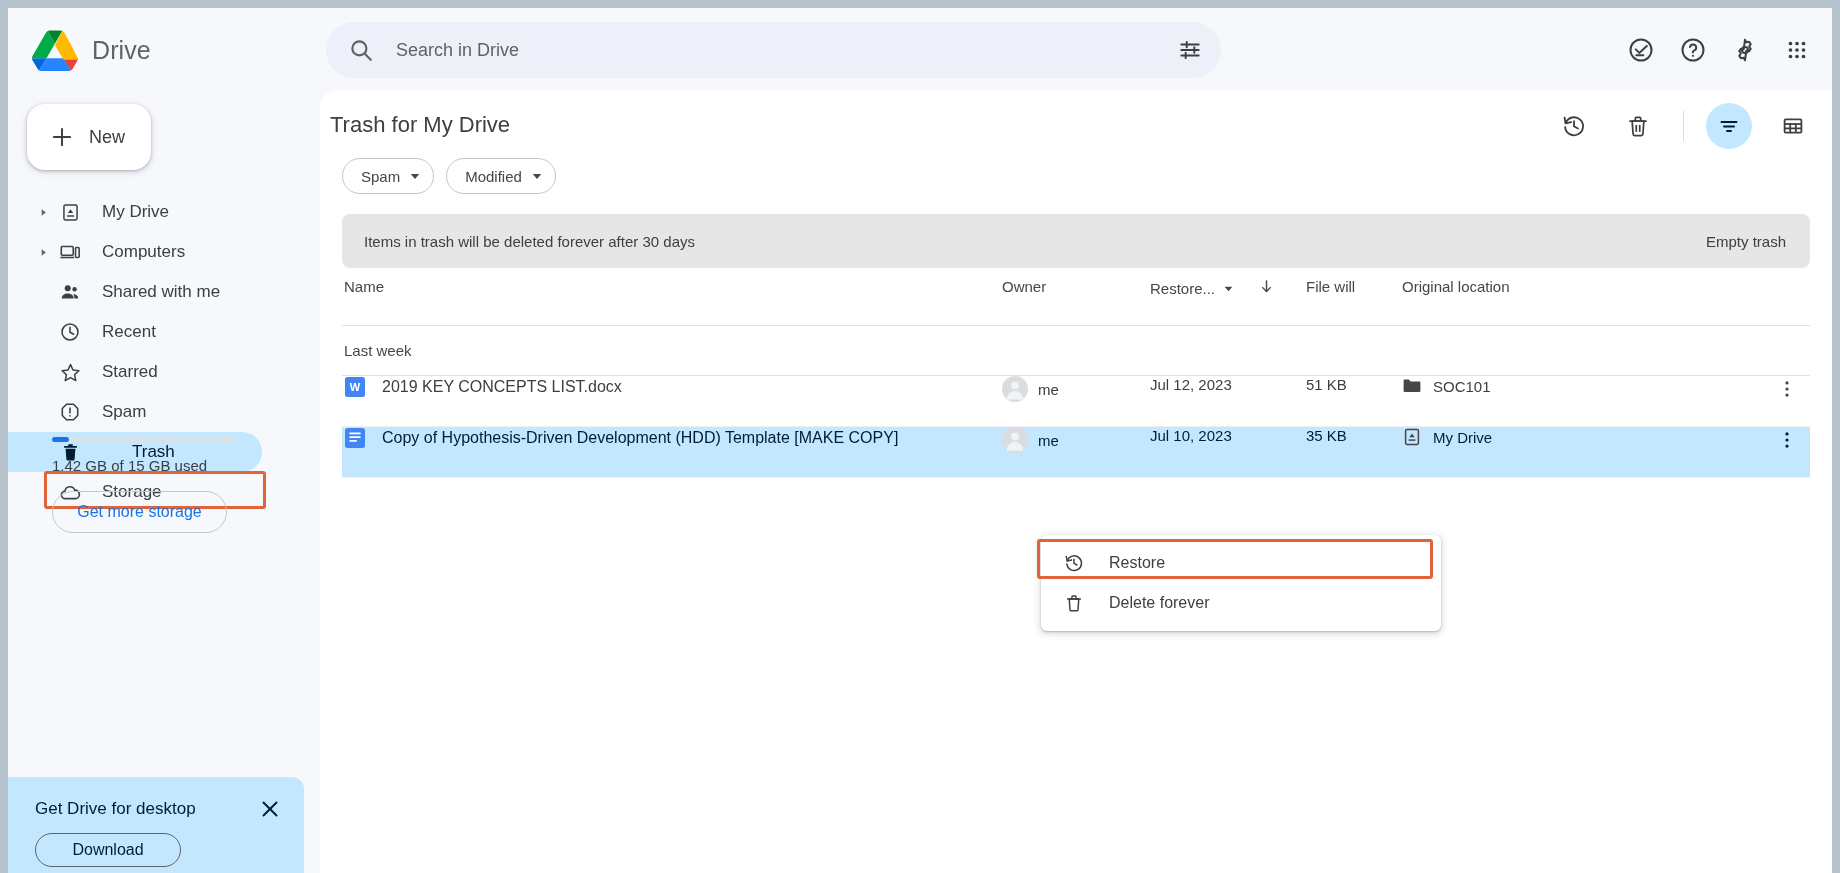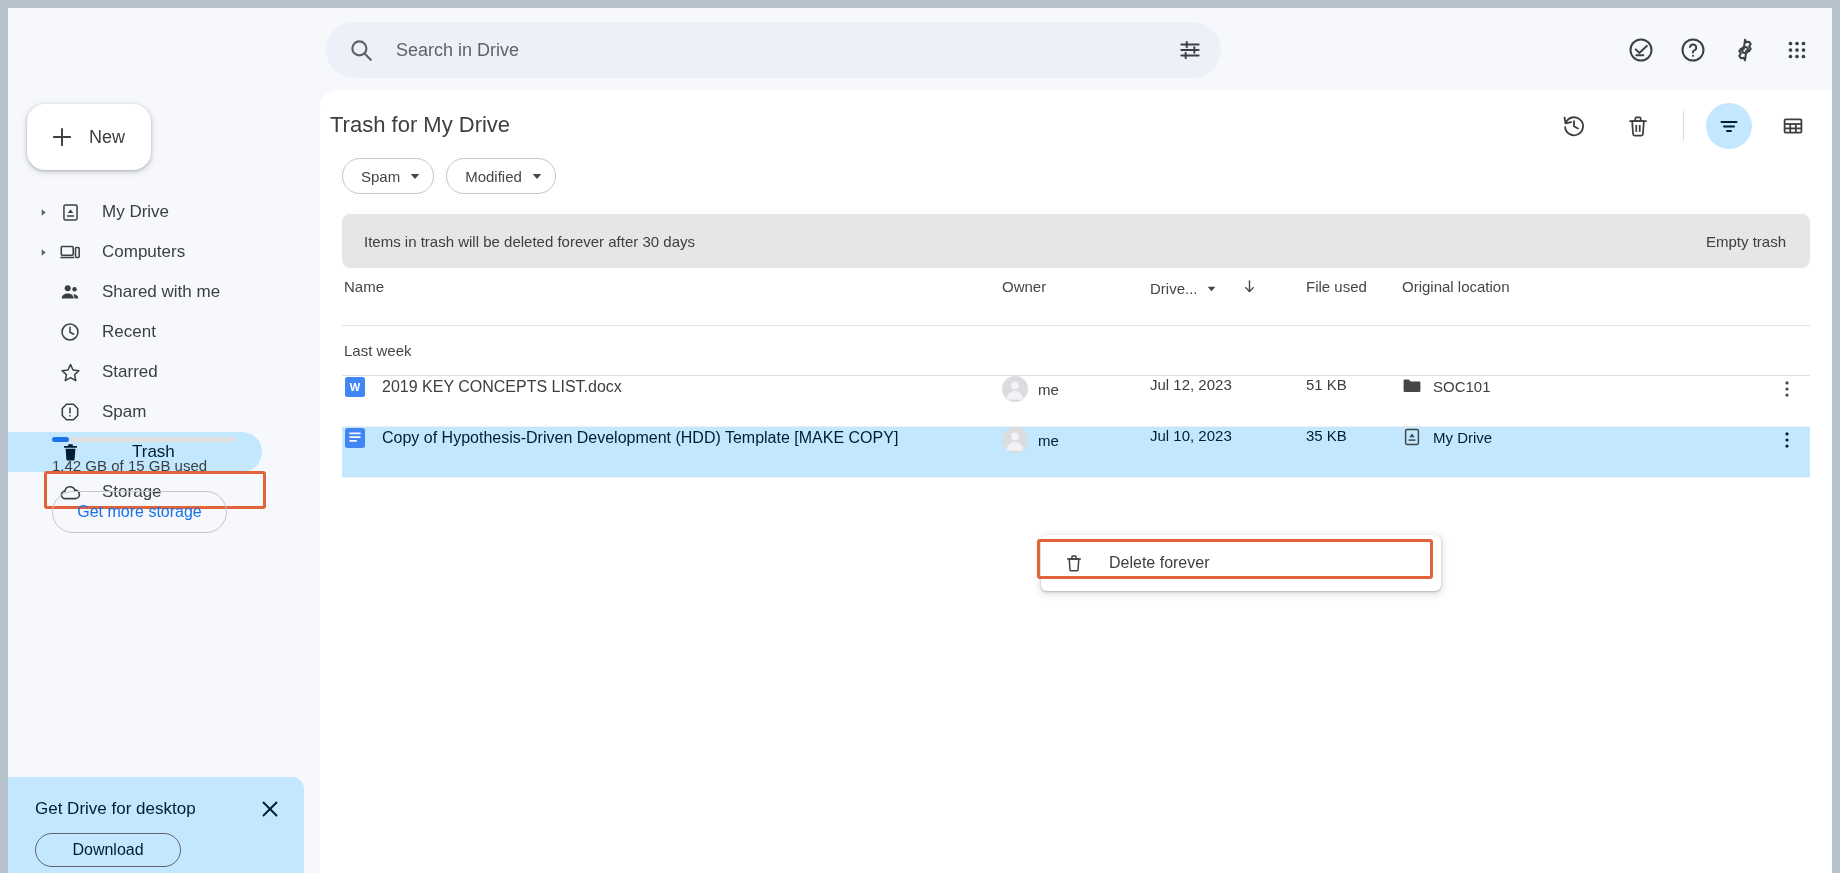--- a/index.html
+++ b/index.html
@@ -250,20 +250,33 @@
   }
   .ctxitem .cicon { width: 22px; height: 22px; flex: 0 0 22px; }
   .ctxitem .clabel { font-size: 16px; color: #3c4043; }
 </style>
 </head>
 <body>
 
 <div id="app">
 
   <div class="topbar">
+    <div class="brand">
+      <span class="drive-logo">
+        <svg viewBox="0 0 87 76" width="46" height="42">
+          <path d="M6.6 66.85 10.45 73.5c.8 1.4 1.95 2.5 3.3 3.3L27.5 53.5H0c0 1.55.4 3.1 1.2 4.5z" fill="#0066da"></path>
+          <path d="M43.5 23 29.75 -0.75c-1.35.8-2.5 1.9-3.3 3.3L1.2 46.1C.4 47.5 0 49.05 0 50.6h27.5z" fill="#00ac47" transform="translate(0,2.9)"></path>
+          <path d="M73.55 76.8c1.35-.8 2.5-1.9 3.3-3.3l1.6-2.75 7.65-13.25c.8-1.4 1.2-2.95 1.2-4.5H59.19l5.85 11.5z" fill="#ea4335"></path>
+          <path d="M43.5 25.9 57.25 2.15C55.9 1.35 54.35.9 52.75.9H34.25c-1.6 0-3.15.5-4.5 1.25z" fill="#00832d"></path>
+          <path d="M59.5 53.5h-32L13.75 76.8c1.35.8 2.9 1.25 4.5 1.25h50.5c1.6 0 3.15-.5 4.5-1.25z" fill="#2684fc"></path>
+          <path d="M73.4 24.4 60.85 2.15C60.05.75 58.9-.35 57.55-1.15L43.5 25.9 59.5 53.5h27.45c0-1.55-.4-3.1-1.2-4.5z" fill="#ffba00" transform="translate(0,2.9)"></path>
+        </svg>
+      </span>
+      <span class="brand-name">Drive</span>
+    </div>
 
     <div class="searchwrap">
       <div class="searchbox">
         <span class="search-icon">
           <svg viewBox="0 0 24 24" width="26" height="26" fill="none" stroke="#5f6368" stroke-width="2">
             <circle cx="10.5" cy="10.5" r="6.5"></circle>
               <line x1="15.5" y1="15.5" x2="21" y2="21" stroke-linecap="round"></line>
           </svg>
         </span>
         <input class="search-input" type="text" placeholder="Search in Drive" style="">
@@ -511,34 +524,34 @@
       <span class="banner-text">Items in trash will be deleted forever after 30 days</span>
       <span class="banner-action">Empty trash</span>
     </div>
 
     <div class="table">
 
       <div class="trow thead">
         <div class="cell c-name">Name</div>
         <div class="cell c-owner">Owner</div>
         <div class="cell c-date">
-          <span>Drive...</span>
+          <span>Restore...</span>
           <span>
             <svg viewBox="0 0 12 12" width="11" height="11" fill="#444746">
                 <polygon points="1.8,4.2 10.2,4.2 6,9"></polygon>
               </svg>
           </span>
           <span style="margin-left:16px;">
             <svg viewBox="0 0 18 18" width="17" height="17" stroke="#444746" stroke-width="1.5" fill="none" stroke-linecap="round" stroke-linejoin="round">
               <line x1="9" y1="3" x2="9" y2="14.2"></line>
                 <polyline points="5,10.2 9,14.4 13,10.2"></polyline>
             </svg>
           </span>
         </div>
-        <div class="cell c-size">File used</div>
+        <div class="cell c-size">File will</div>
         <div class="cell c-loc">Original location</div>
         <div class="cell c-more"></div>
       </div>
 
       <div class="group-label">Last week</div>
 
       <div class="trow filerow">
         <div class="c-name">
           <span class="fileicon">
             <svg viewBox="0 0 22 22" width="22" height="22">
@@ -625,20 +638,30 @@
           </span>
         </div>
       </div>
     </div>
   </div>
 
   <div class="ctxmenu">
     <div class="ctxitem">
       <span class="cicon">
         <svg viewBox="0 0 24 24" width="22" height="22" fill="none" stroke="#3c4043" stroke-width="1.6">
+          <path d="M4.6 9.6A8 8 0 1 1 4.2 13" stroke-linecap="round"></path>
+          <polyline points="3.6,5 4.5,9.8 9.4,8.8" stroke-linecap="round" stroke-linejoin="round"></polyline>
+          <polyline points="12,8 12,12.4 15.3,14.2" stroke-linecap="round"></polyline>
+        </svg>
+      </span>
+      <span class="clabel">Restore</span>
+    </div>
+    <div class="ctxitem">
+      <span class="cicon">
+        <svg viewBox="0 0 24 24" width="22" height="22" fill="none" stroke="#3c4043" stroke-width="1.6">
           <path d="M6.8 7.6h10.4l-.8 11.6a1.4 1.4 0 0 1-1.4 1.3H9a1.4 1.4 0 0 1-1.4-1.3z" stroke-linejoin="round"></path>
           <line x1="5" y1="7.6" x2="19" y2="7.6" stroke-linecap="round"></line>
           <path d="M9.7 7.6V5.4a1 1 0 0 1 1-1h2.6a1 1 0 0 1 1 1v2.2" stroke-linejoin="round"></path>
         </svg>
       </span>
       <span class="clabel">Delete forever</span>
     </div>
   </div>
 
   <div class="annot" style="left:1029px; top:531px; width:396px; height:40px; z-index:60;"></div>

